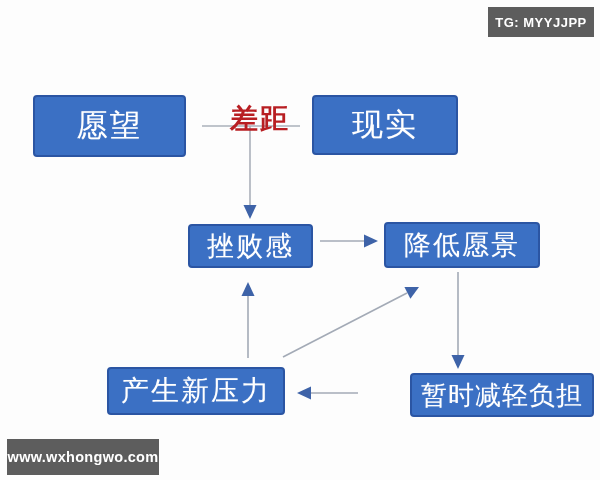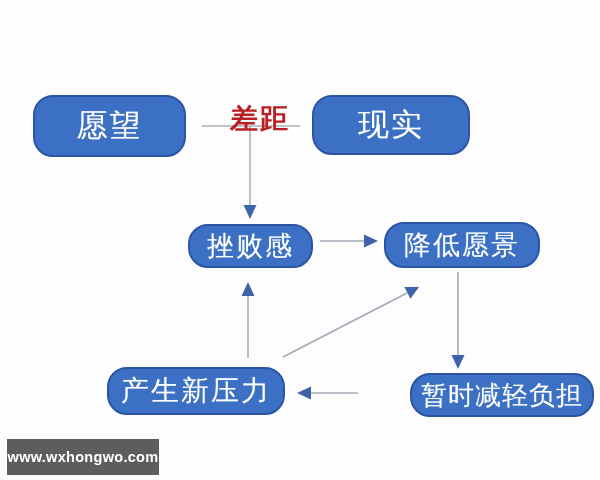--- a/index.html
+++ b/index.html
@@ -13,29 +13,29 @@
     background:#fdfdfd;
     overflow:hidden;
   }
   .arrow-layer{
     position:absolute;left:0;top:0;width:600px;height:480px;
   }
   .node{
     position:absolute;
     background:#3b70c4;
     border:2px solid #2b55a3;
-    border-radius:20px;
+    border-radius:4px;
     box-sizing:border-box;
     color:#ffffff;
     display:flex;align-items:center;justify-content:center;
     letter-spacing:2px;
     text-shadow:0 0 1px rgba(255,255,255,.35);
   }
   .node-wish        {left:33px;  top:95px;  width:153px; height:62px; font-size:31px;}
-  .node-reality     {left:312px; top:95px;  width:158px; height:60px; font-size:31px;}
+  .node-reality     {left:312px; top:95px;  width:146px; height:60px; font-size:31px;}
   .node-frustration {left:188px; top:224px; width:125px; height:44px; font-size:27px;text-align:right;}
   .node-lower-vision{left:384px; top:222px; width:156px; height:46px; font-size:27px;}
   .node-new-pressure{left:107px; top:367px; width:178px; height:48px; font-size:28px;}
   .node-temp-relief {left:368px; top:373px; width:184px; height:44px; font-size:26px; letter-spacing:1px;margin-left:42px;}
   .gap-title{
     position:absolute;left:210px;top:56px;width:100px;
     text-align:center;
     color:#b81e22;
     font-size:28px;font-weight:bold;
     letter-spacing:2px;
@@ -98,15 +98,16 @@
 
   <div class="gap-title">差距</div>
 
   <div class="node node-wish">愿望</div>
   <div class="node node-reality">现实</div>
   <div class="node node-frustration">挫败感</div>
   <div class="node node-lower-vision">降低愿景</div>
   <div class="node node-new-pressure">产生新压力</div>
   <div class="node node-temp-relief">暂时减轻负担</div>
 
+  <div class="badge badge-tg">TG: MYYJJPP</div>
   <div class="badge badge-site">www.wxhongwo.com</div>
 
 </div>
 
 </body></html>

